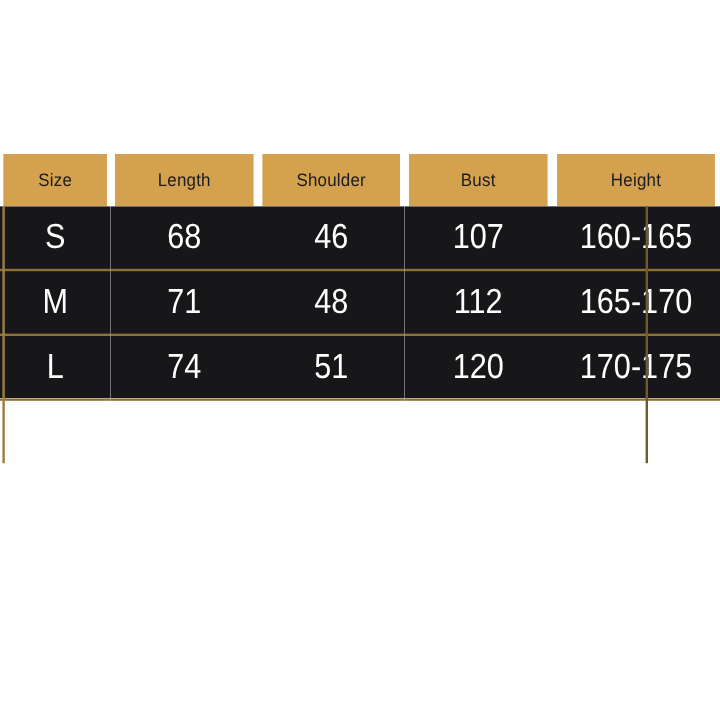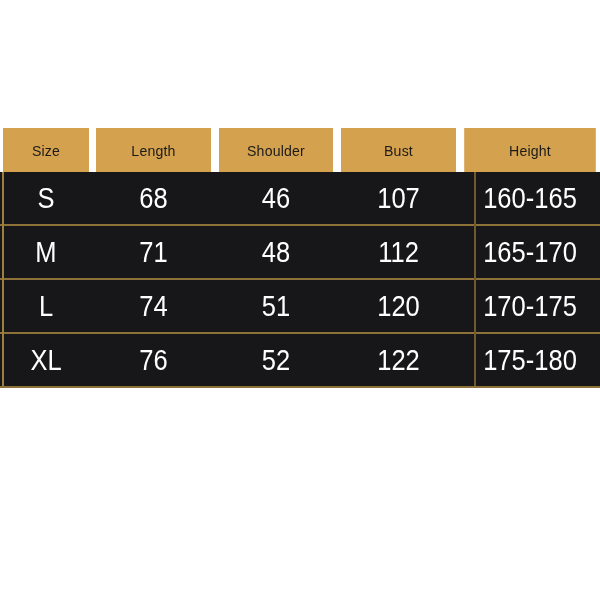--- a/index.html
+++ b/index.html
@@ -15,21 +15,21 @@
     overflow: hidden;
     font-family: "Liberation Sans", "DejaVu Sans", sans-serif;
     -webkit-font-smoothing: antialiased;
   }
 
   
   #size-chart {
     position: absolute;
     left: 0;
     top: 128px;
-    width: 476px;
+    width: 540px;
   }
 
   .chart-table {
     width: 600px;
     border-collapse: collapse;
     table-layout: fixed;
   }
 
   
   col.c-size     { width: 92px;  }
@@ -135,26 +135,19 @@
         <td>112</td>
         <td>165-170</td>
       </tr>
       <tr>
         <td>L</td>
         <td>74</td>
         <td>51</td>
         <td>120</td>
         <td>170-175</td>
       </tr>
-      <tr>
-        <td>XL</td>
-        <td>76</td>
-        <td>52</td>
-        <td>122</td>
-        <td>175-180</td>
-      </tr>
     </tbody>
   </table>
 
   <div class="left-rail"></div>
   <div class="right-rail"></div>
 
 </div>
 
 </body></html>

